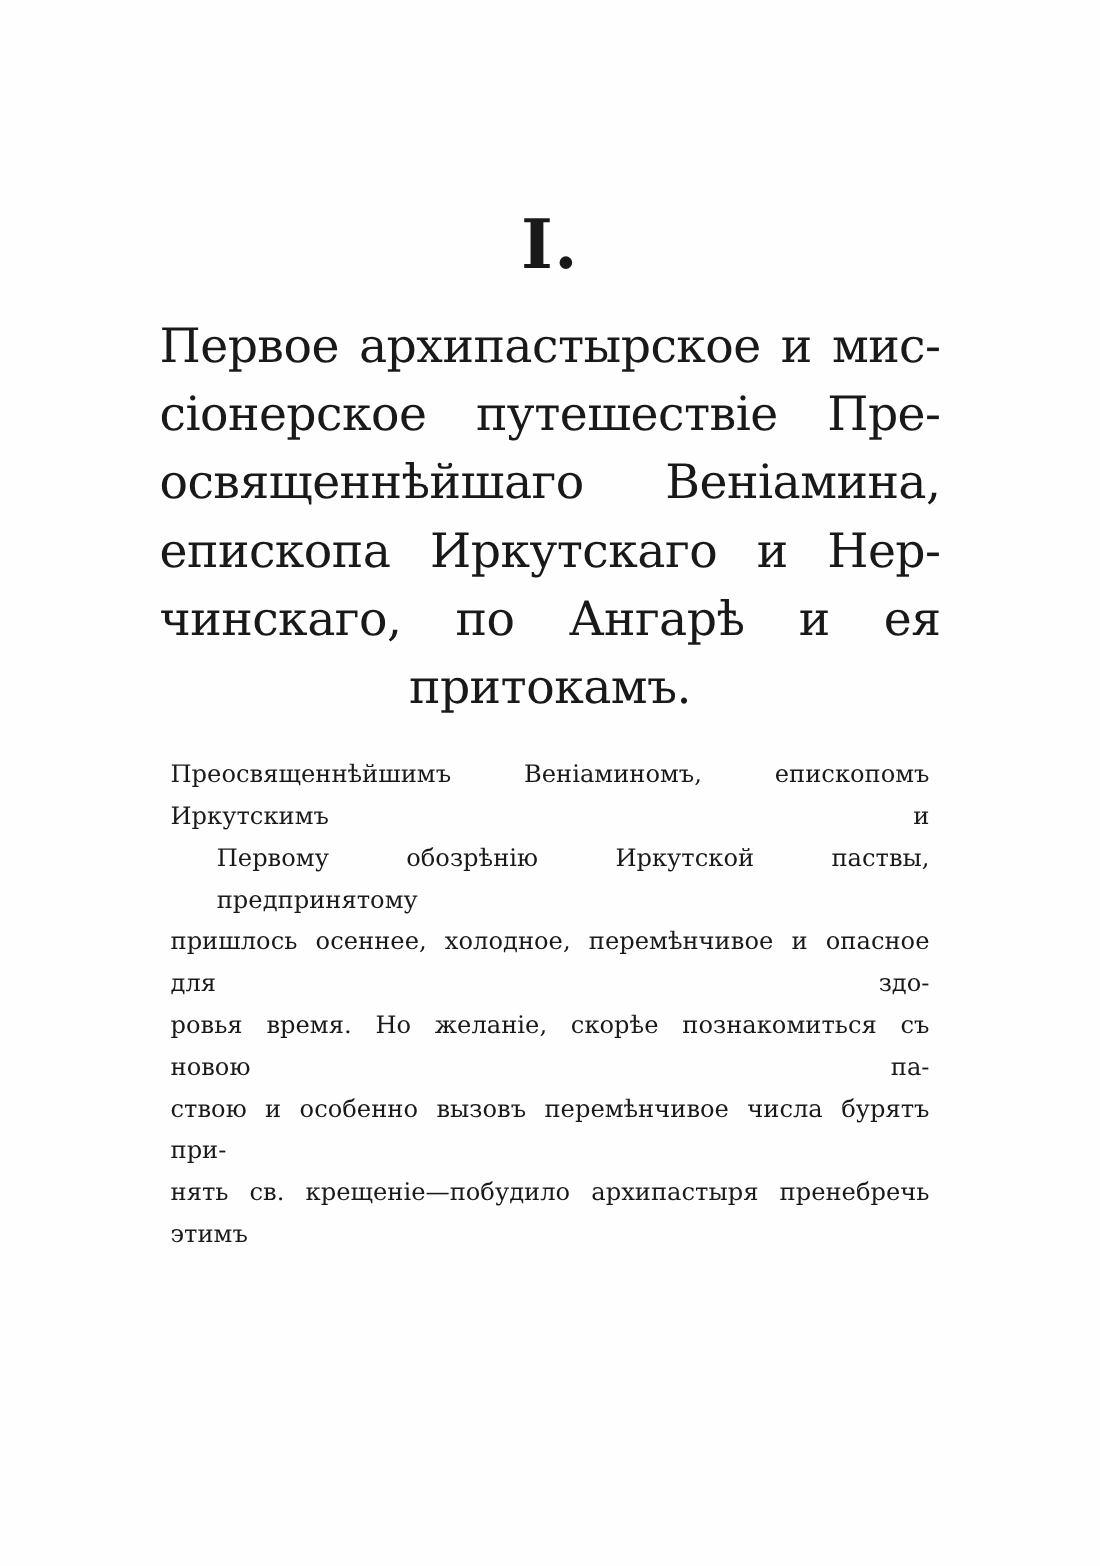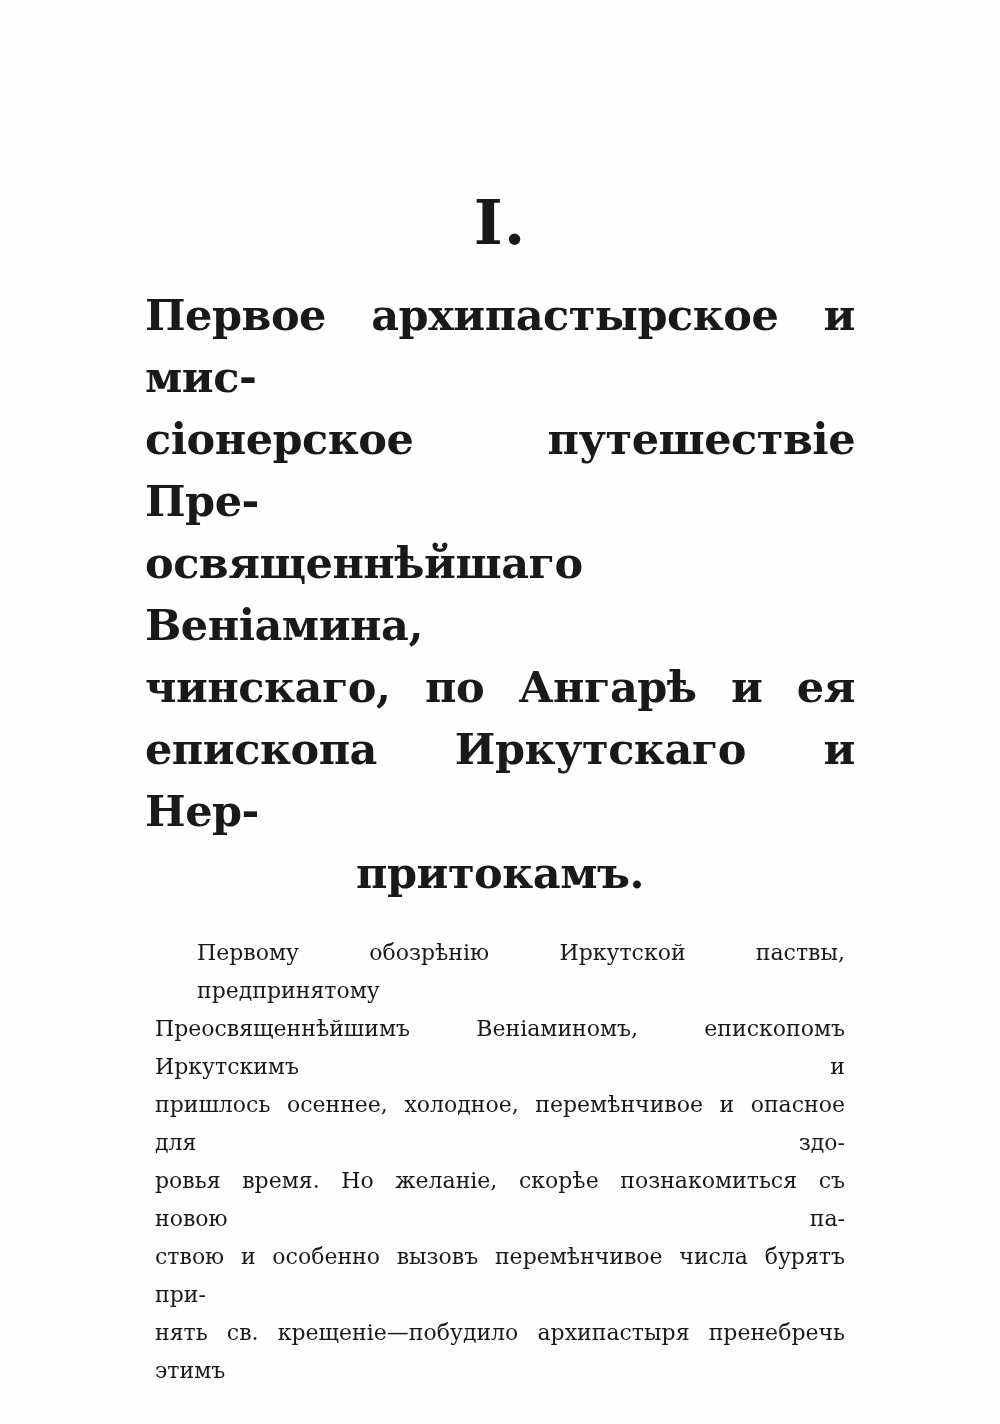--- a/index.html
+++ b/index.html
@@ -23,21 +23,21 @@
     font-size: 62px;
     line-height: 66px;
     font-weight: 700;
     letter-spacing: 1px;
   }
   .chapter-title {
     width: 710px;
     margin: 28px auto 0;
     font-size: 43px;
     line-height: 62px;
-    font-weight: 700;
+    font-weight: 400;
     letter-spacing: -0.5px;
     word-spacing: 2px;
   }
   .chapter-title .jline {
     text-align: justify;
     text-align-last: justify;
   }
   .chapter-title .cline {
     text-align: right;
     text-align-last: center;
@@ -61,30 +61,30 @@
 <body>
 
 <div class="page">
 
   <div class="section-number">I.</div>
 
   <div class="chapter-title">
     <div class="jline">Первое архипастырское и мис-</div>
     <div class="jline">сіонерское путешествіе Пре-</div>
     <div class="jline">освященнѣйшаго Веніамина,</div>
+    <div class="jline">епископа Иркутскаго и Нер-</div>
     <div class="jline">чинскаго, по Ангарѣ и ея</div>
-    <div class="jline">епископа Иркутскаго и Нер-</div>
     <div class="cline">притокамъ.</div>
   </div>
 
   <div class="body-text">
 
     <div>
+      <div class="jline">Преосвященнѣйшимъ Веніаминомъ, епископомъ Иркутскимъ и</div>
       <div class="jline first">Первому обозрѣнію Иркутской паствы, предпринятому</div>
-      <div class="jline">Преосвященнѣйшимъ Веніаминомъ, епископомъ Иркутскимъ и</div>
       <div class="jline">пришлось осеннее, холодное, перемѣнчивое и опасное для здо-</div>
       <div class="jline">ровья время. Но желаніе, скорѣе познакомиться съ новою па-</div>
       <div class="jline">ствою и особенно вызовъ перемѣнчивое числа бурятъ при-</div>
       <div class="jline">нять св. крещеніе—побудило архипастыря пренебречь этимъ</div>
 
     </div>
 
   </div>
 
 </div>

